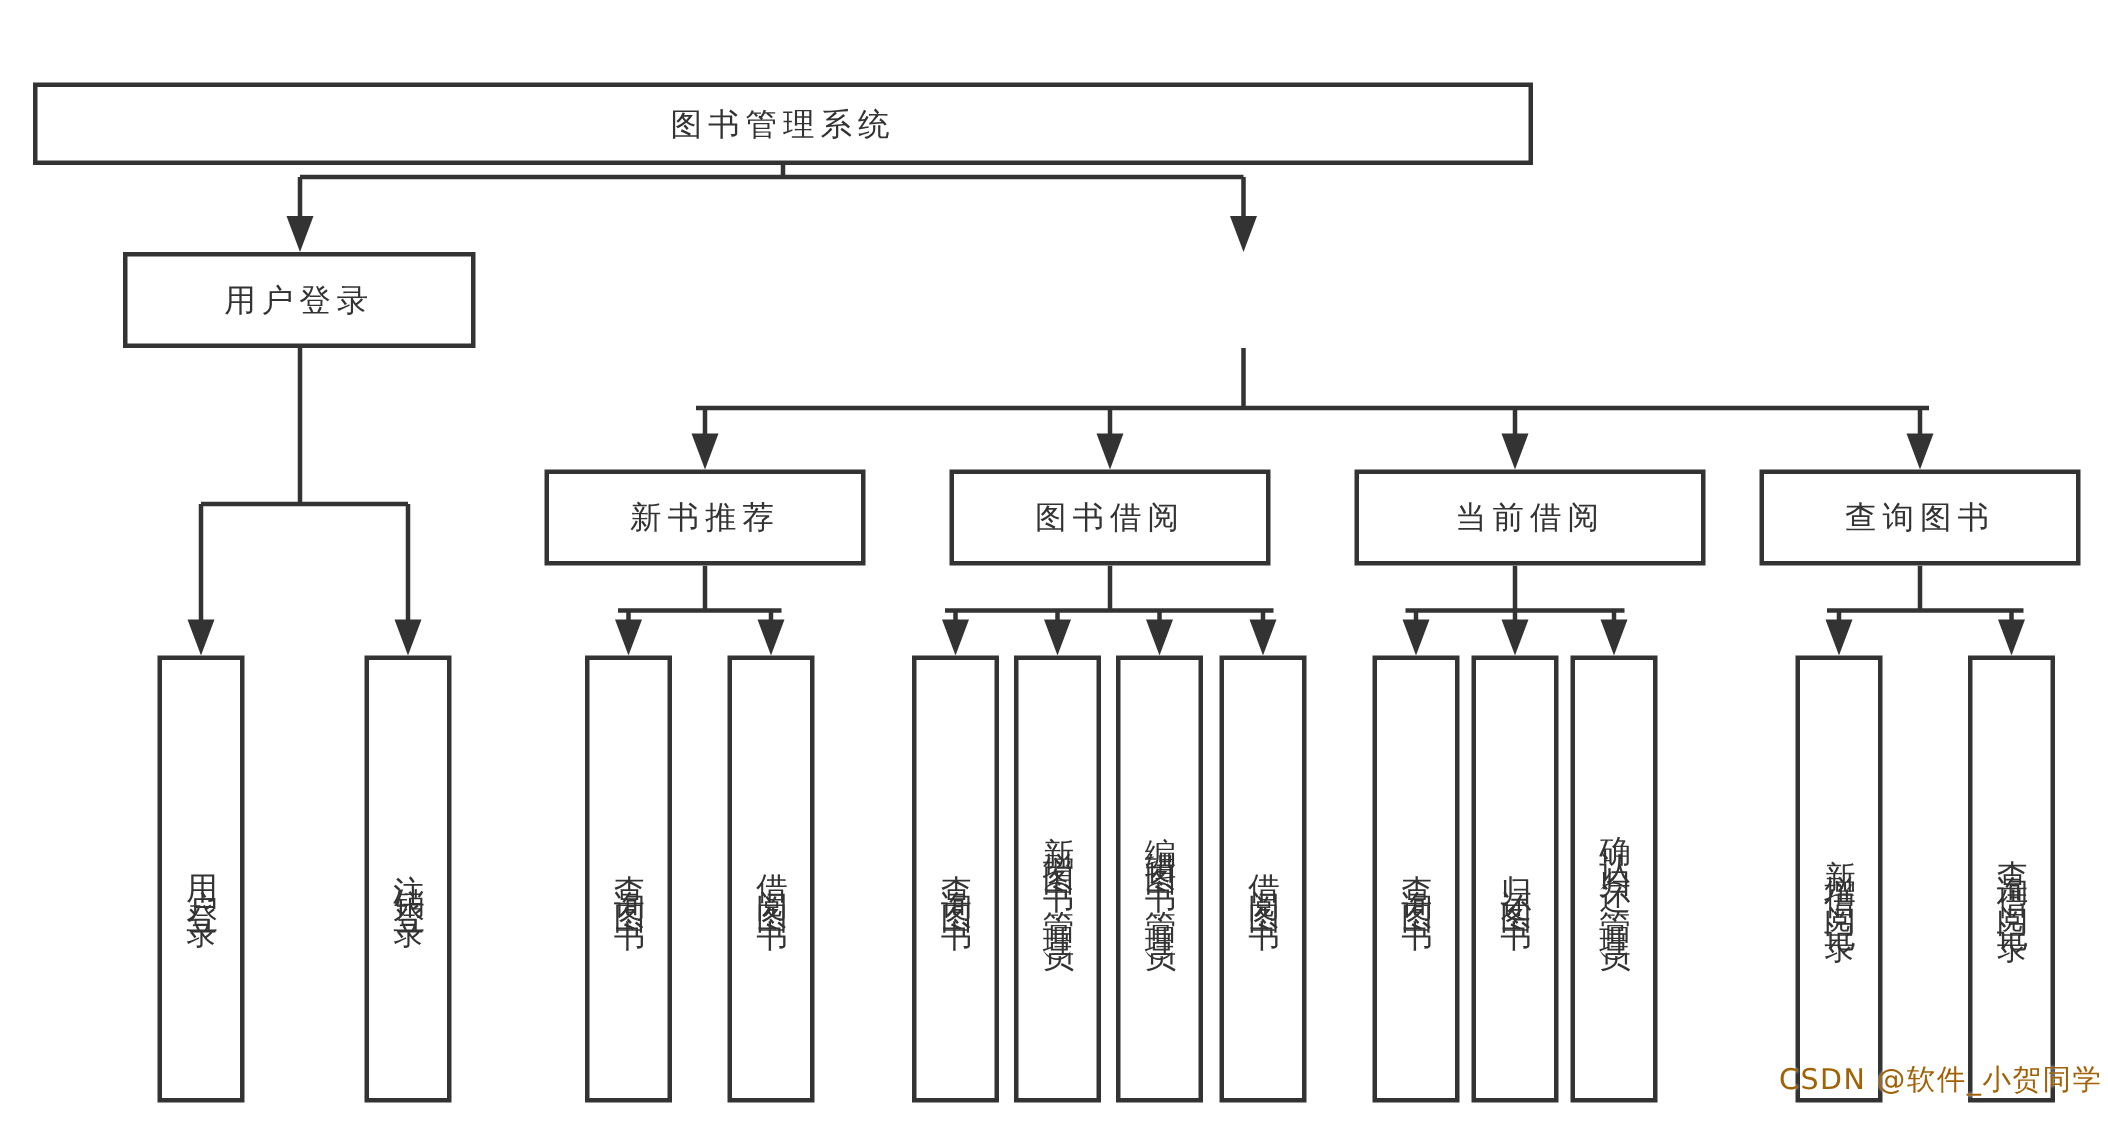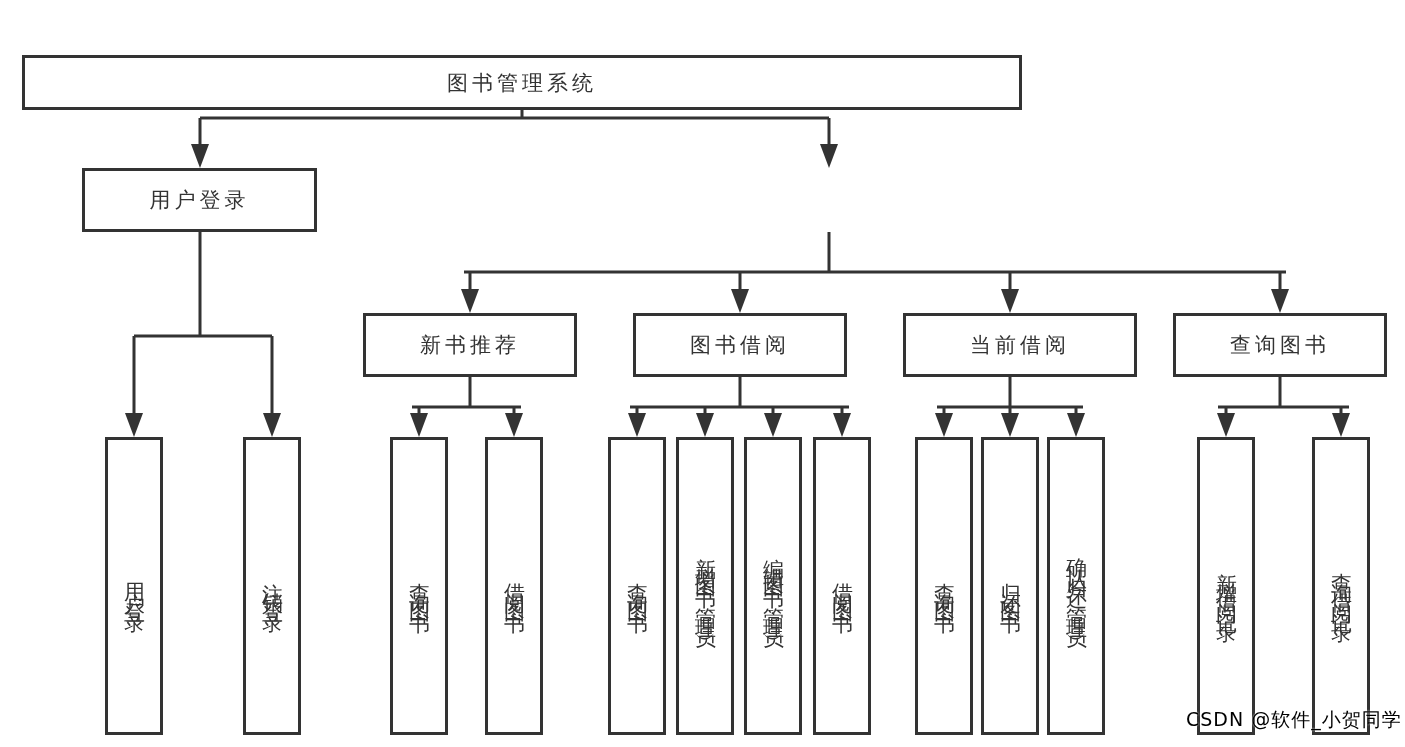--- a/index.html
+++ b/index.html
@@ -18,21 +18,21 @@
   }
   .hbox { height:64px; }
   .rootbox { left:22px; top:13px; width:1000px; height:55px;margin-top:42px; }
   .vbox { top:437px; width:58px; height:298px; }
   .vbox .vtext {
     writing-mode:vertical-rl; text-orientation:mixed;
     font-size:21px; letter-spacing:10px; line-height:1.2; white-space:nowrap;
   }
   .watermark {
     position:absolute; left:1186px; top:707px; z-index:6;
-    font-size:19px; color:#000000; letter-spacing:1px; white-space:nowrap;
+    font-size:19px; color:#a16207; letter-spacing:1px; white-space:nowrap;
     text-shadow:0 0 2px #ffffff;
   }
 </style>
 </head>
 <body>
 
 <div class="stage">
 
   <svg class="connectors" viewBox="0 0 1405 747" xmlns="http://www.w3.org/2000/svg">
     <g>

